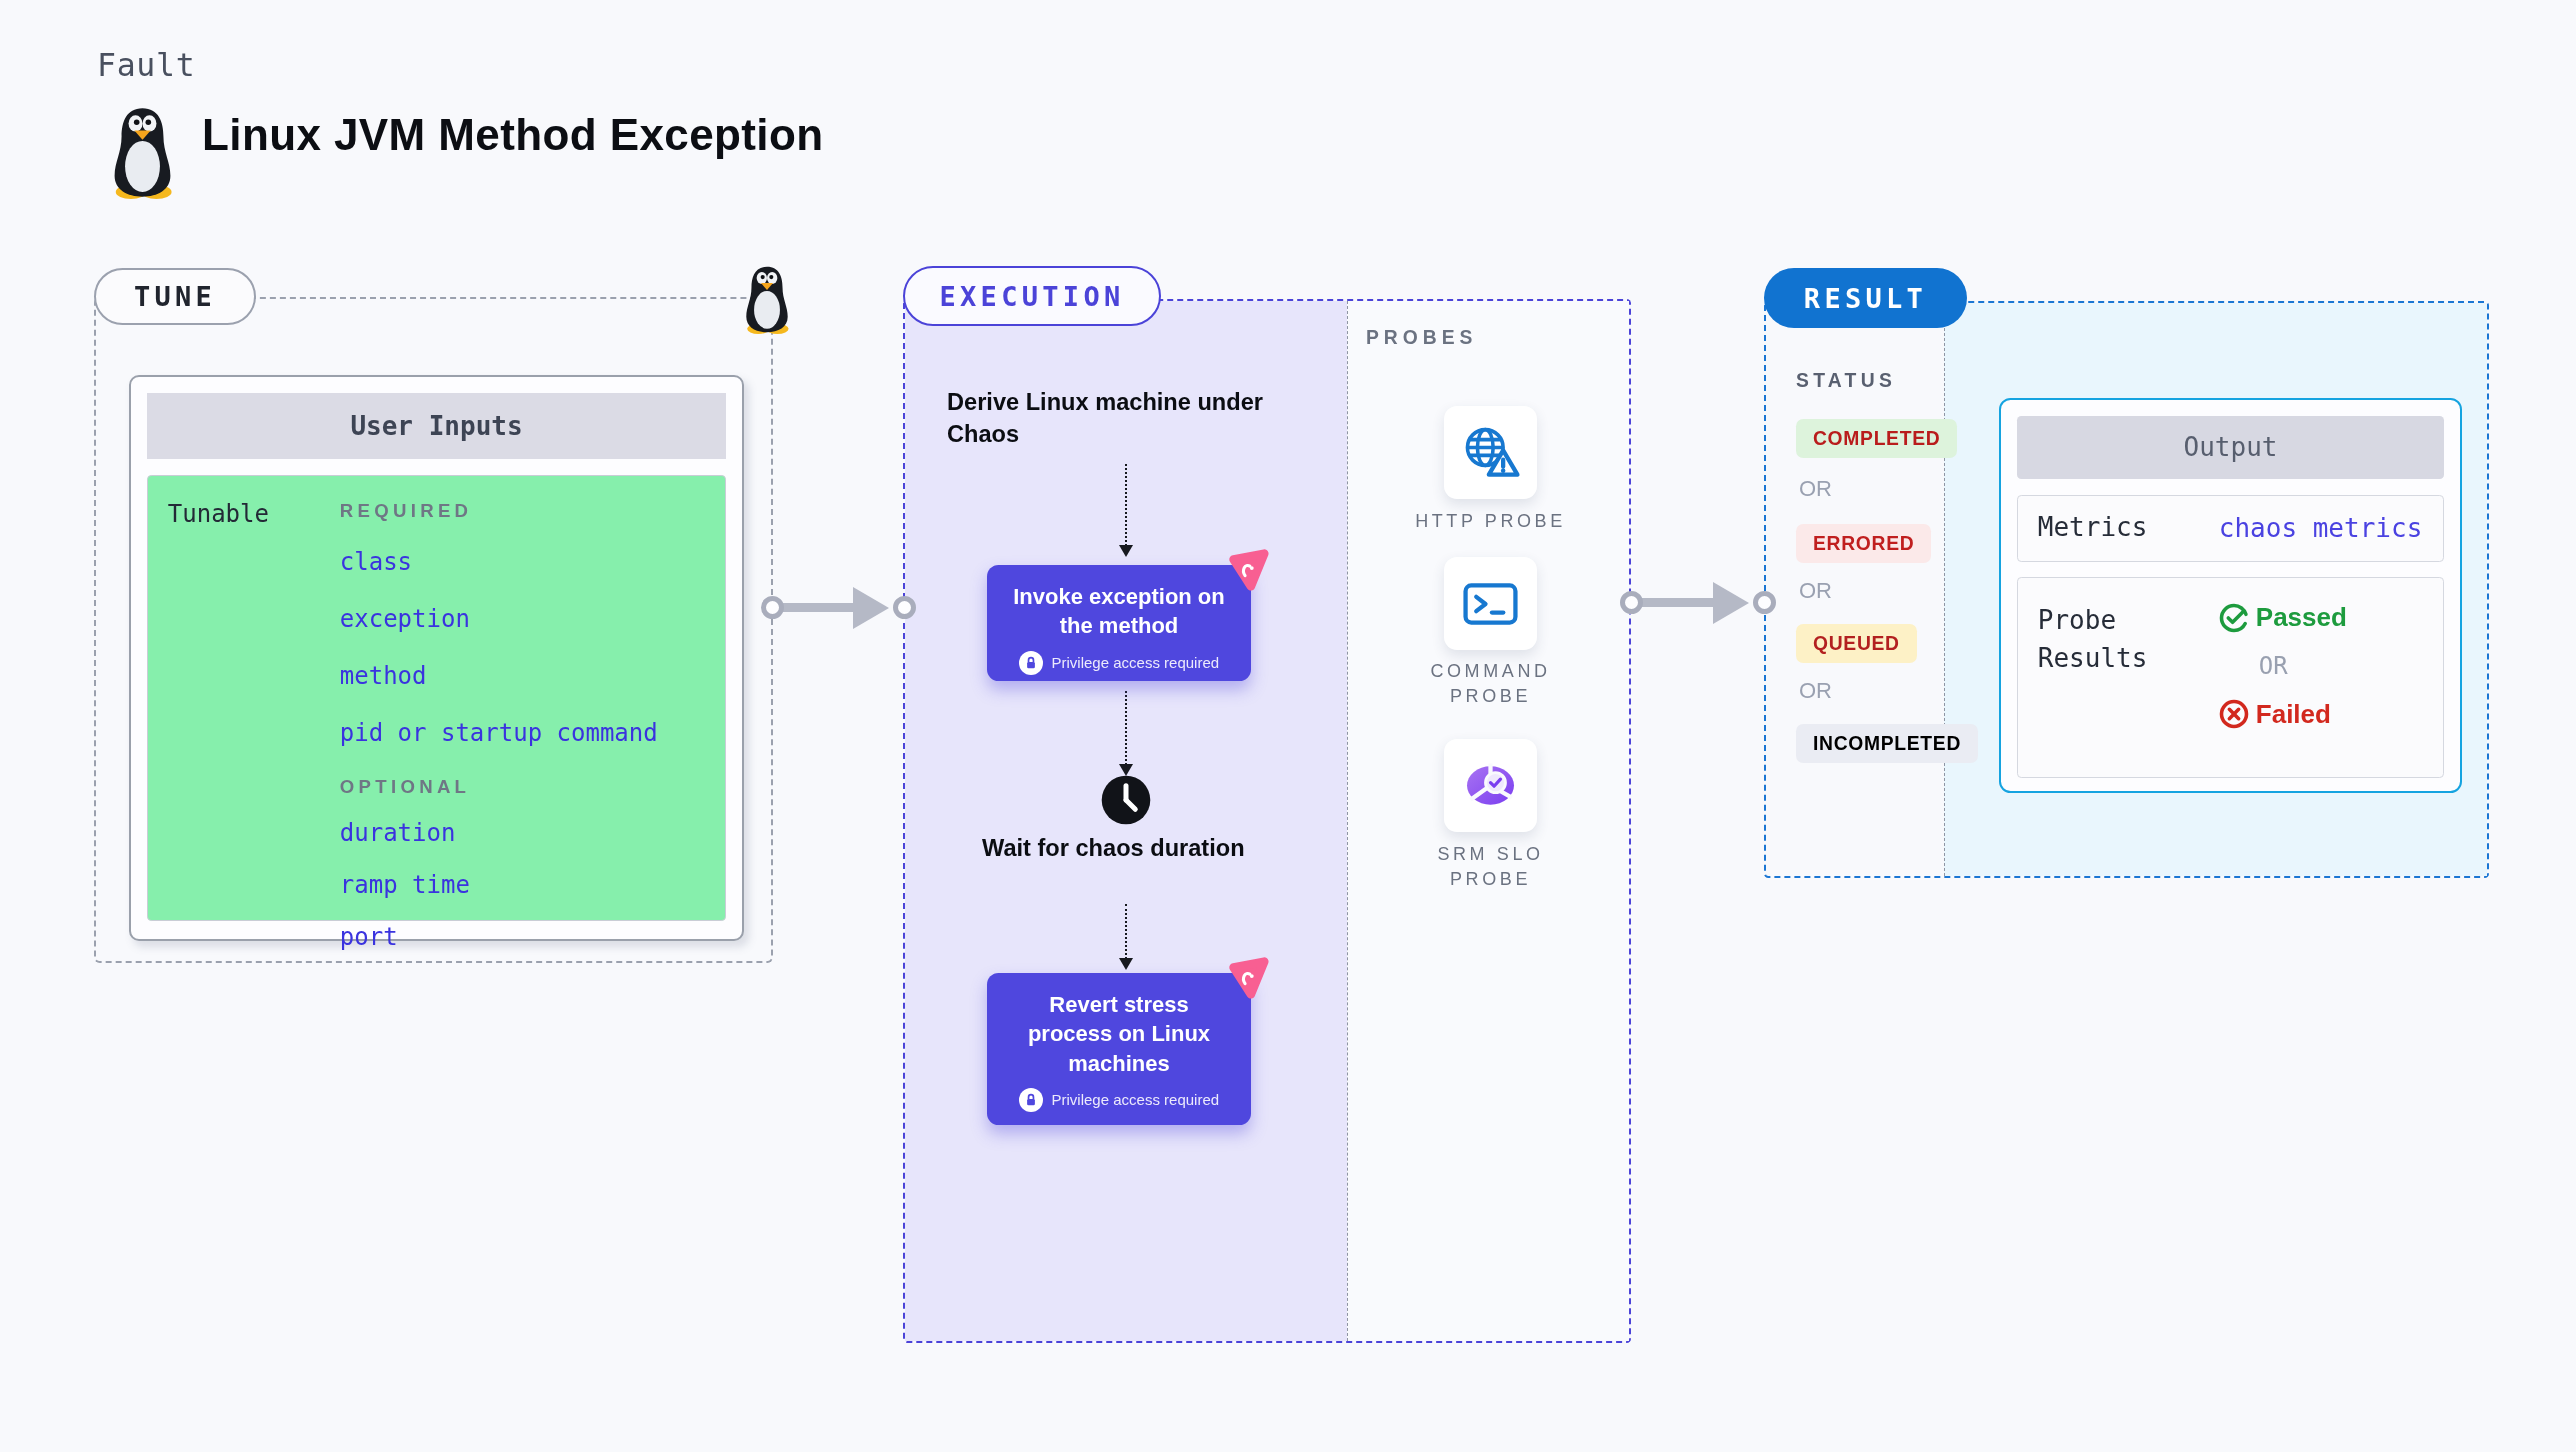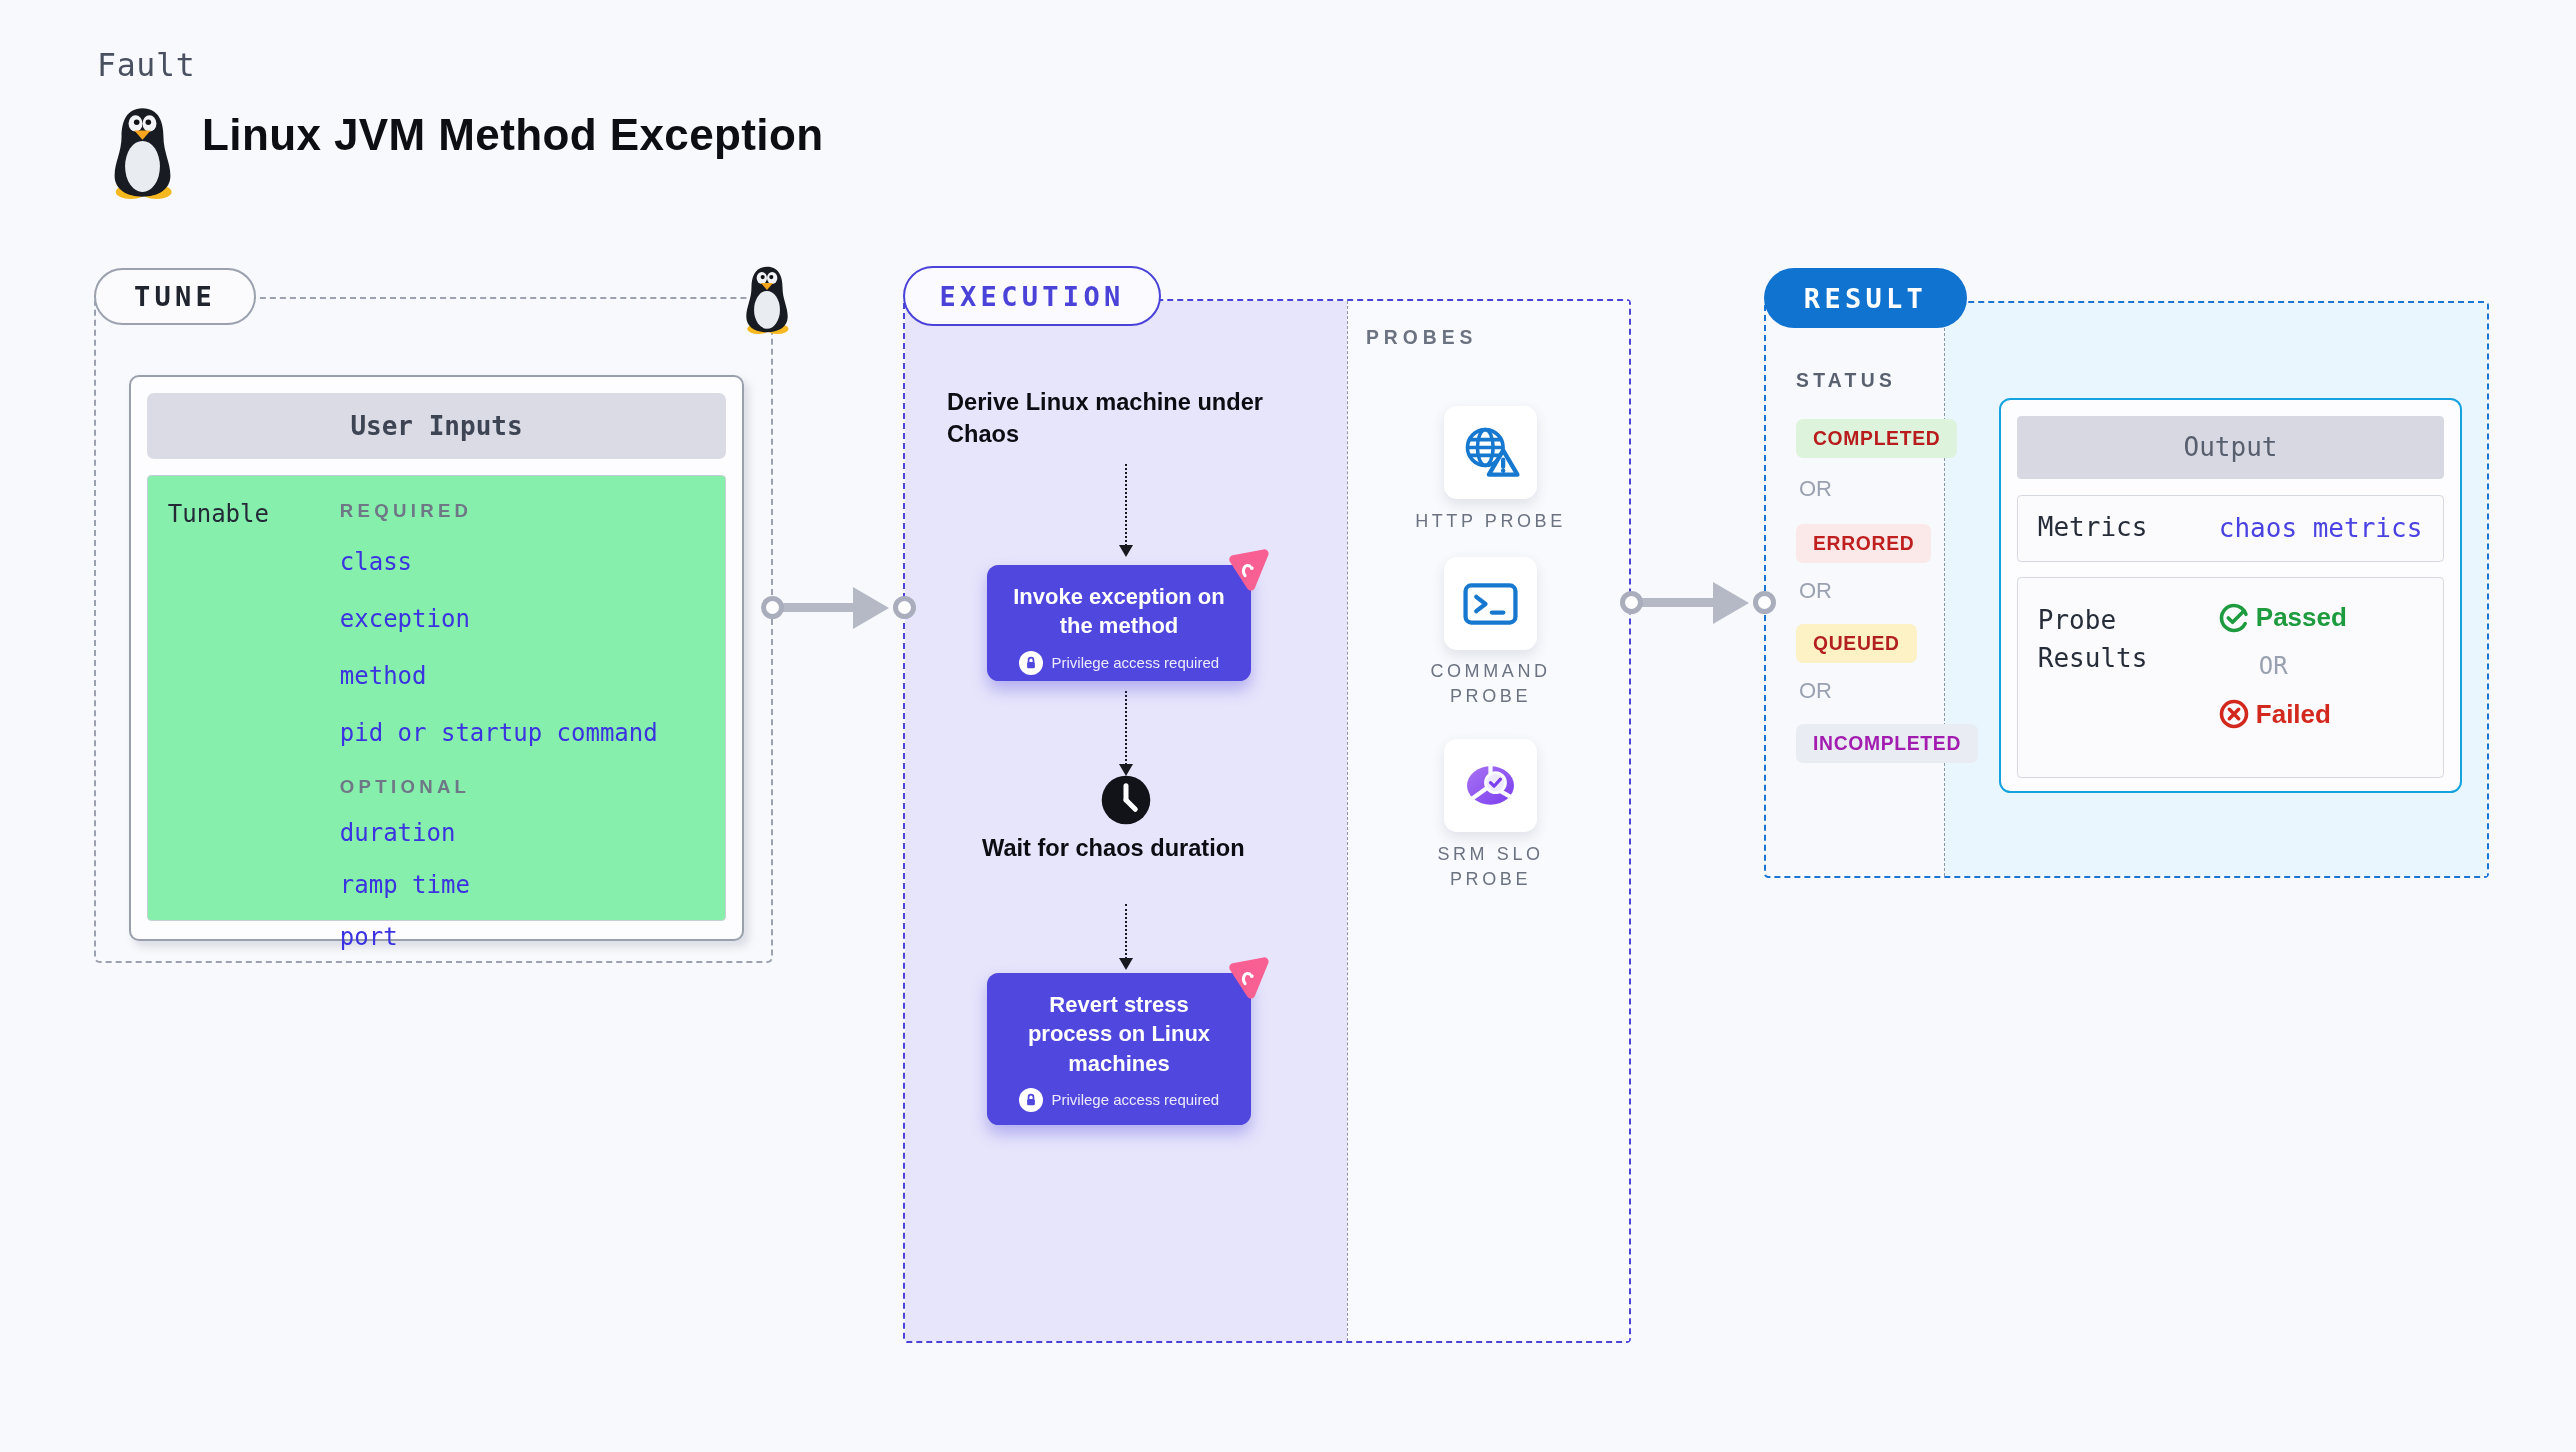--- a/index.html
+++ b/index.html
@@ -35,21 +35,21 @@
 
   
   .tune-box { left:94px; top:297px; width:679px; height:666px; border:2.1px dashed #9ba1ae; }
   .tune-pill { left:94px; top:268px; width:162px; height:57px; background:#fbfbfd;
                border:2.1px solid #9ba1ae; color:#20242e; }
   .tux-small { position:absolute; left:739px; top:265px; width:56px; height:69px; z-index:6; }
 
   .ui-card { position:absolute; left:129px; top:375px; width:615px; height:566px;
              background:#fdfdff; border:2.1px solid #9aa0ab; border-radius:10px;
              box-shadow:4.3px 5.7px 8.6px rgba(90,100,130,.18); }
-  .ui-head { margin:15.8px; height:66px; background:#dbdbe5; border-radius:7px;
+  .ui-head { margin:15.8px; height:66px; background:#dbdbe5; border-radius:0;
              display:flex; align-items:center; justify-content:center;
              font-family:"DejaVu Sans Mono",monospace; font-weight:bold; font-size:26px; color:#3d4454; }
   .ui-body { margin:0 15.8px 17px 15.8px; height:446px; background:#86efac; border:1.4px solid #c9cdd6;
              border-radius:4.3px; padding:24px 7.2px 7.2px 20px; display:flex; }
   .ui-rowlabel { width:172px; font-family:"DejaVu Sans Mono",monospace; font-size:24px; color:#232936; }
   .ui-params { flex:1; }
   .sect-label { font-size:18.6px; font-weight:600; letter-spacing:4.3px; color:#6f7685; margin-bottom:26px; }
   .param { font-family:"DejaVu Sans Mono",monospace; font-size:24px; color:#3a33df; margin-bottom:29px; cursor:pointer; }
   .param.opt { margin-bottom:24px; }
   .sect-label.opt { margin-top:2.9px; margin-bottom:21.5px; }
@@ -88,21 +88,21 @@
   .result-divider { left:178px; }
   .result-pill { left:1764px; top:268px; width:203px; height:60px; background:#1173d0; color:#ffffff; border:none; }
 
   .status-label { position:absolute; left:30px; top:67px; font-size:19.3px; font-weight:bold;
                   letter-spacing:4.3px; color:#596070; }
   .status-badge { position:absolute; left:30px; font-size:19.3px; font-weight:bold; letter-spacing:0.7px;
                   padding:8.6px 17px; border-radius:7.2px; }
   .st-completed   { top:116px; background:#ddf3dc; color:#b91c1c; }
   .st-errored     { top:221px; background:#fbe9e9; color:#c01f1f; }
   .st-queued      { top:321px; background:#fdf1c6; color:#b32020; }
-  .st-incompleted { top:421px; background:#eaecf3; color:#a21caf; }
+  .st-incompleted { top:421px; background:#eaecf3; color:#000000; }
   .or-label { position:absolute; left:33px; font-size:22px; color:#9aa1b1; }
   .or-1 { top:173px; } .or-2 { top:275px; } .or-3 { top:375px; }
 
   .output-card { position:absolute; left:233px; top:95px; width:463px; height:395px;
                  background:#fdfdff; border:2.9px solid #15a3e0; border-radius:11.5px; }
   .output-head { margin:15.8px; height:63px; background:#d7d8e2; border-radius:4.3px;
                  display:flex; align-items:center; justify-content:center;
                  font-family:"DejaVu Sans Mono",monospace; font-size:26px; color:#575e6e; }
   .out-row { margin:0 15.8px 15.8px 15.8px; background:#fbfbfd; border:1.4px solid #d5d8e0; border-radius:4.3px;
              display:flex; padding:0 20px; }

